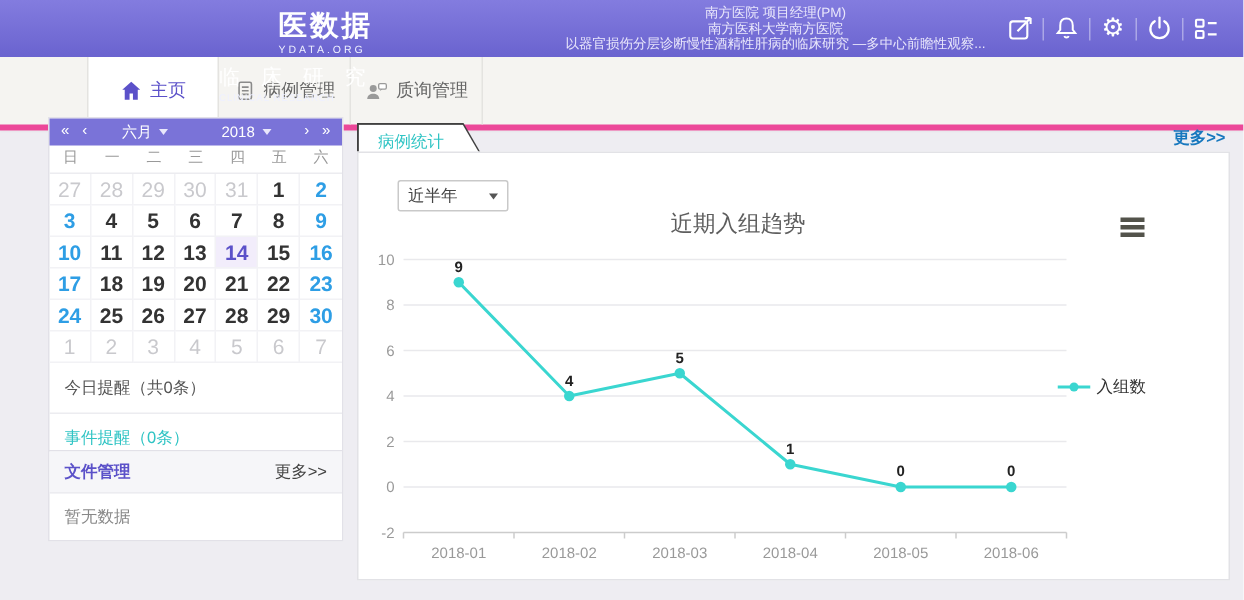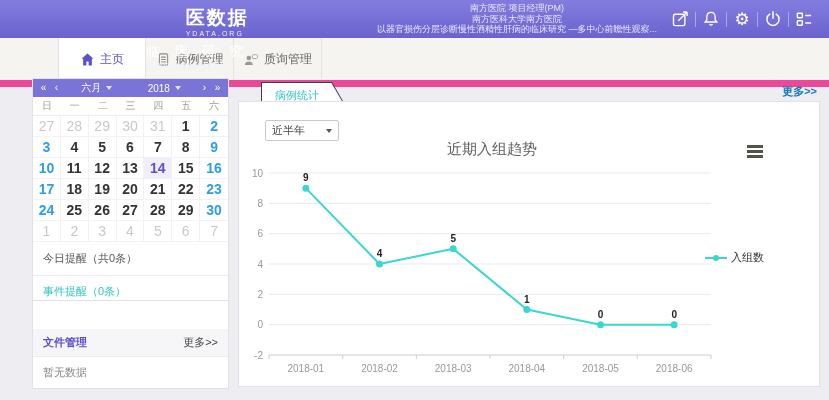--- a/index.html
+++ b/index.html
@@ -14,21 +14,21 @@
   .brand-domain { font-size:7px; letter-spacing:2px; margin-top:3px; color:#eef0ff; }
   .brand-sub-cn { font-size:14px; letter-spacing:5px; line-height:1; font-weight:300; }
   .brand-sub-en { font-size:6.5px; letter-spacing:.6px; margin-top:4px; color:#eef0ff; }
   .header-info { margin-left:auto; text-align:center; color:#e9e7fb; font-size:9px; line-height:10.5px; white-space:nowrap; }
   .header-icons { display:flex; align-items:center; margin:0 10px 0 8px; }
   .hicon { width:30px; height:28px; display:flex; align-items:center; justify-content:center; color:#fff; cursor:pointer; }
   .hsep { width:1px; height:15px; background:rgba(255,255,255,.4); }
   .gear-glyph { font-size:17px; line-height:1; font-family:"DejaVu Sans",sans-serif; }
 
   
-  .tabbar { height:49px; background:#f5f4f1; border-bottom:7px solid #ec4899; display:flex; padding-left:58px; box-shadow:0 1px 2px rgba(0,0,0,.04); }
+  .tabbar { height:49px; background:#f5f4f1; border-bottom:4px solid #ec4899; display:flex; padding-left:58px; box-shadow:0 1px 2px rgba(0,0,0,.04); }
   .tab { min-width:88px; display:flex; align-items:center; justify-content:center; gap:5px; font-size:12px; color:#666; border-right:1px solid #e4e3e0; cursor:pointer; }
   .tab:first-child { border-left:1px solid #e4e3e0; }
   .tab.active { background:#fff; color:#5b51c9; }
 
   
   .sidebar { position:absolute; left:32px; top:78px; width:197px; background:#fff; border:1px solid #e2e1e8; }
   .cal-nav { height:18px; background:#7a73d8; color:#fff; font-size:10px; display:flex; align-items:center; padding:0 4px; }
   .nav-arrow { width:13px; text-align:center; cursor:pointer; line-height:18px; }
   .nav-select { flex:1; display:flex; align-items:center; justify-content:center; gap:5px; cursor:pointer; }
   .caret-w { width:0; height:0; border-left:3px solid transparent; border-right:3px solid transparent; border-top:4px solid #e9e7fb; }
@@ -38,27 +38,27 @@
   .cal-day { height:21px; line-height:21px; text-align:center; font-size:14px; font-weight:bold; color:#333; border-right:1px solid #f2f2f5; border-bottom:1px solid #f2f2f5; cursor:pointer; }
   .cal-day:nth-child(7n) { border-right:none; }
   .cal-day.prev, .cal-day.next { color:#c9c9cd; font-weight:normal; }
   .cal-day.weekend { color:#2e9ee5; }
   .cal-day.today { background:#f2edfb; color:#5b51c9; }
   .rem-today { padding:9px 10px; font-size:11px; color:#555; border-bottom:1px solid #ececf0; }
   .rem-event { padding:8px 10px; font-size:11px; color:#2fc4c4; cursor:pointer; }
 
   
   .filepanel { position:absolute; left:32px; top:300px; width:197px; background:#fff; border:1px solid #e2e1e8; }
-  .filehead { display:flex; justify-content:space-between; align-items:center; background:#f6f6f9; border-bottom:1px solid #ececf0; padding:6px 10px;margin-top:28px; }
+  .filehead { display:flex; justify-content:space-between; align-items:center; background:#f6f6f9; border-bottom:1px solid #ececf0; padding:6px 10px; }
   .filehead-title { font-size:11px; font-weight:bold; color:#5b51c9; }
   .filehead-more { font-size:11px; color:#444; cursor:pointer; }
   .file-empty { padding:8px 10px; font-size:11px; color:#888; }
 
   
-  .stat-tab { position:absolute; left:238px; top:82px; width:86px; height:26px; background:#404040; clip-path:polygon(0 0,calc(100% - 15px) 0,100% 100%,0 100%);margin-left:23px; }
+  .stat-tab { position:absolute; left:238px; top:82px; width:86px; height:26px; background:#404040; clip-path:polygon(0 0,calc(100% - 15px) 0,100% 100%,0 100%); }
   .stat-tab-inner { position:absolute; left:1px; top:1px; width:calc(100% - 2px); height:calc(100% - 1px); background:#fff; clip-path:polygon(0 0,calc(100% - 14.6px) 0,100% 100%,0 100%); font-size:11px; color:#2fc4c4; line-height:25px; padding-left:13px; }
   .stat-more { position:absolute; right:12px; top:84px; font-size:11px; font-weight:bold; color:#1878be; cursor:pointer; }
   .chartpanel { position:absolute; left:238px; top:101px; width:582px; height:286px; background:#fff; border:1px solid #e2e2e6; }
   .range-select { position:absolute; left:26px; top:18px; width:74px; height:21px; border:1px solid #c9c9c9; border-radius:2px; background:#fff; display:flex; align-items:center; justify-content:space-between; padding:0 6px; font-size:11px; color:#444; cursor:pointer; }
   .caret-d { width:0; height:0; border-left:3.5px solid transparent; border-right:3.5px solid transparent; border-top:4.5px solid #555; }
   .chart-title { position:absolute; left:0; top:38px; width:506px; text-align:center; font-size:15px; color:#5e5e5e; }
   .burger { position:absolute; right:56px; top:43px; display:flex; flex-direction:column; gap:2.5px; cursor:pointer; }
   .burger span { width:16px; height:2.5px; background:#53534b; }
   .chart-svg { position:absolute; left:6px; top:56px; }
   .legend { position:absolute; left:466px; top:148px; display:flex; align-items:center; gap:4px; cursor:pointer; }

